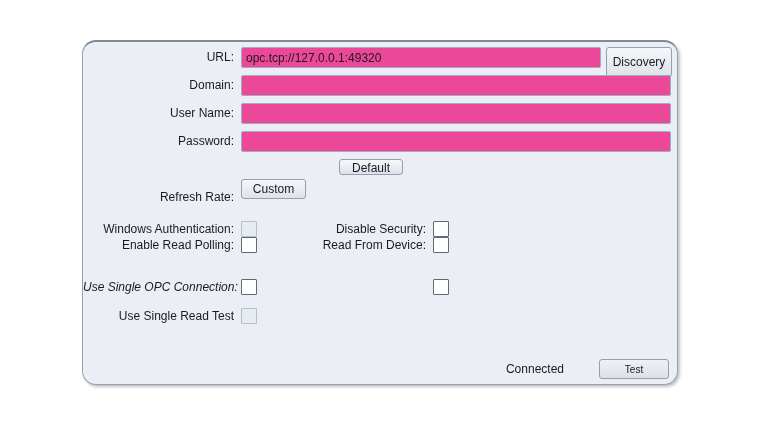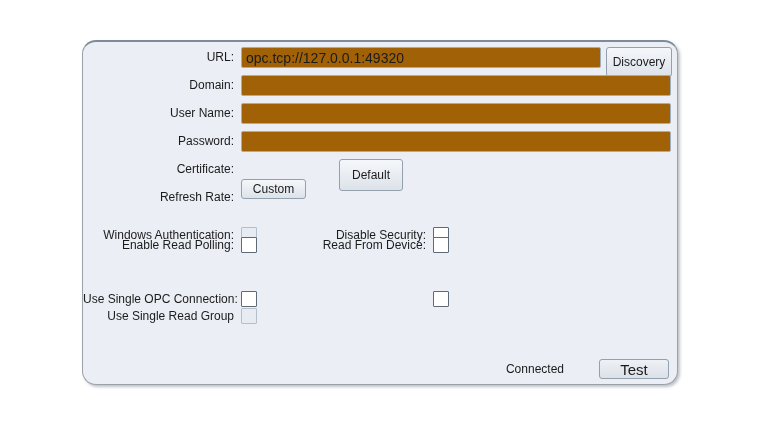--- a/index.html
+++ b/index.html
@@ -13,22 +13,22 @@
     box-shadow:2px 2px 3px rgba(110,120,135,0.45);
   }
 
   .row { position:absolute; left:0; right:0; height:22px; }
   .lbl {
     position:absolute; left:0; top:0; width:151px; height:21px;
     text-align:right; line-height:20px; white-space:nowrap;
   }
   .txt {
     position:absolute; left:158px; top:0; height:21px; width:430px;
-    background:#a16207; border:1px solid #a0adbd; border-radius:2px;
-    font-family:"Liberation Sans", sans-serif; font-size:14px; color:#1b1b1b;
+    background:#ec4899; border:1px solid #a0adbd; border-radius:2px;
+    font-family:"Liberation Sans", sans-serif; font-size:12px; color:#1b1b1b;
     padding:8px 4px; outline:none;
   }
   .txt.short { width:360px; }
 
   .btn {
     position:absolute; top:0; height:30px;
     background:linear-gradient(#f5f7fa,#dde2ea);
     border:1px solid #93a0ae; border-radius:3px;
     font-family:"Liberation Sans", sans-serif; font-size:12px; color:#1b1b1b;
     text-align:center; line-height:19px; cursor:default; padding:0;
@@ -45,21 +45,21 @@
 
   .bottom {
     position:absolute; left:0; top:316px; right:8px; height:22px;
     display:flex; justify-content:flex-end; align-items:center;
   }
   .status { margin-right:35px; line-height:20px; }
   .btn-test {
     width:70px; height:20px; position:static;
     background:linear-gradient(#eef1f5,#dce1e8);
     border:1px solid #93a0ae; border-radius:3px;
-    font-family:"Liberation Sans", sans-serif; font-size:15px; color:#1b1b1b;
+    font-family:"Liberation Sans", sans-serif; font-size:10px; color:#1b1b1b;
     line-height:17px; text-align:center; padding:0;
   }
 </style>
 </head>
 <body>
 
 <div class="panel">
 
   <div class="row" style="top:5px;">
     <div class="lbl">URL:</div>
@@ -76,51 +76,50 @@
     <div class="lbl">Domain:</div>
     <input class="txt" type="text" value="" style="">
   </div>
 
   <div class="row" style="top:89px;">
     <div class="lbl">Password:</div>
     <input class="txt" type="text" value="" style="">
   </div>
 
   <div class="row" style="top:117px;">
-    <div class="lbl">Certificate:</div>
     <button class="btn" style="left:158px; width:65px; height:20px; line-height:17px;margin-top:20px;">Custom</button>
-    <button class="btn" style="left:256px; width:64px; height:32px; line-height:17px;text-align:center;">Default</button>
+    <button class="btn" style="left:256px; width:64px; height:16px; line-height:17px;text-align:center;">Default</button>
   </div>
 
   <div class="row" style="top:145px;">
     <div class="lbl">Refresh Rate:</div>
   </div>
 
-  <div class="row" style="top:184px;">
+  <div class="row" style="top:178px;">
     <div class="cb-lbl1">Windows Authentication:</div>
     <div class="cb disabled" style="left:158px;"></div>
     <div class="cb-lbl2">Disable Security:</div>
     <div class="cb" style="left:350px;"></div>
   </div>
 
   <div class="row" style="top:194px;">
     <div class="cb-lbl1">Enable Read Polling:</div>
     <div class="cb" style="left:158px;"></div>
     <div class="cb-lbl2">Read From Device:</div>
     <div class="cb" style="left:350px;"></div>
   </div>
 
-  <div class="row" style="top:248px;">
+  <div class="row" style="top:236px;font-style:italic;">
     <div class="cb-lbl1">Use Single OPC Connection:</div>
     <div class="cb" style="left:158px;"></div>
     <div class="cb" style="left:350px;"></div>
   </div>
 
   <div class="row" style="top:265px;">
-    <div class="cb-lbl1">Use Single Read Group</div>
+    <div class="cb-lbl1">Use Single Read Test</div>
     <div class="cb disabled" style="left:158px;"></div>
   </div>
 
 
   <div class="bottom">
     <span class="status">Connected</span>
     <button class="btn-test">Test</button>
   </div>
 
 </div>

